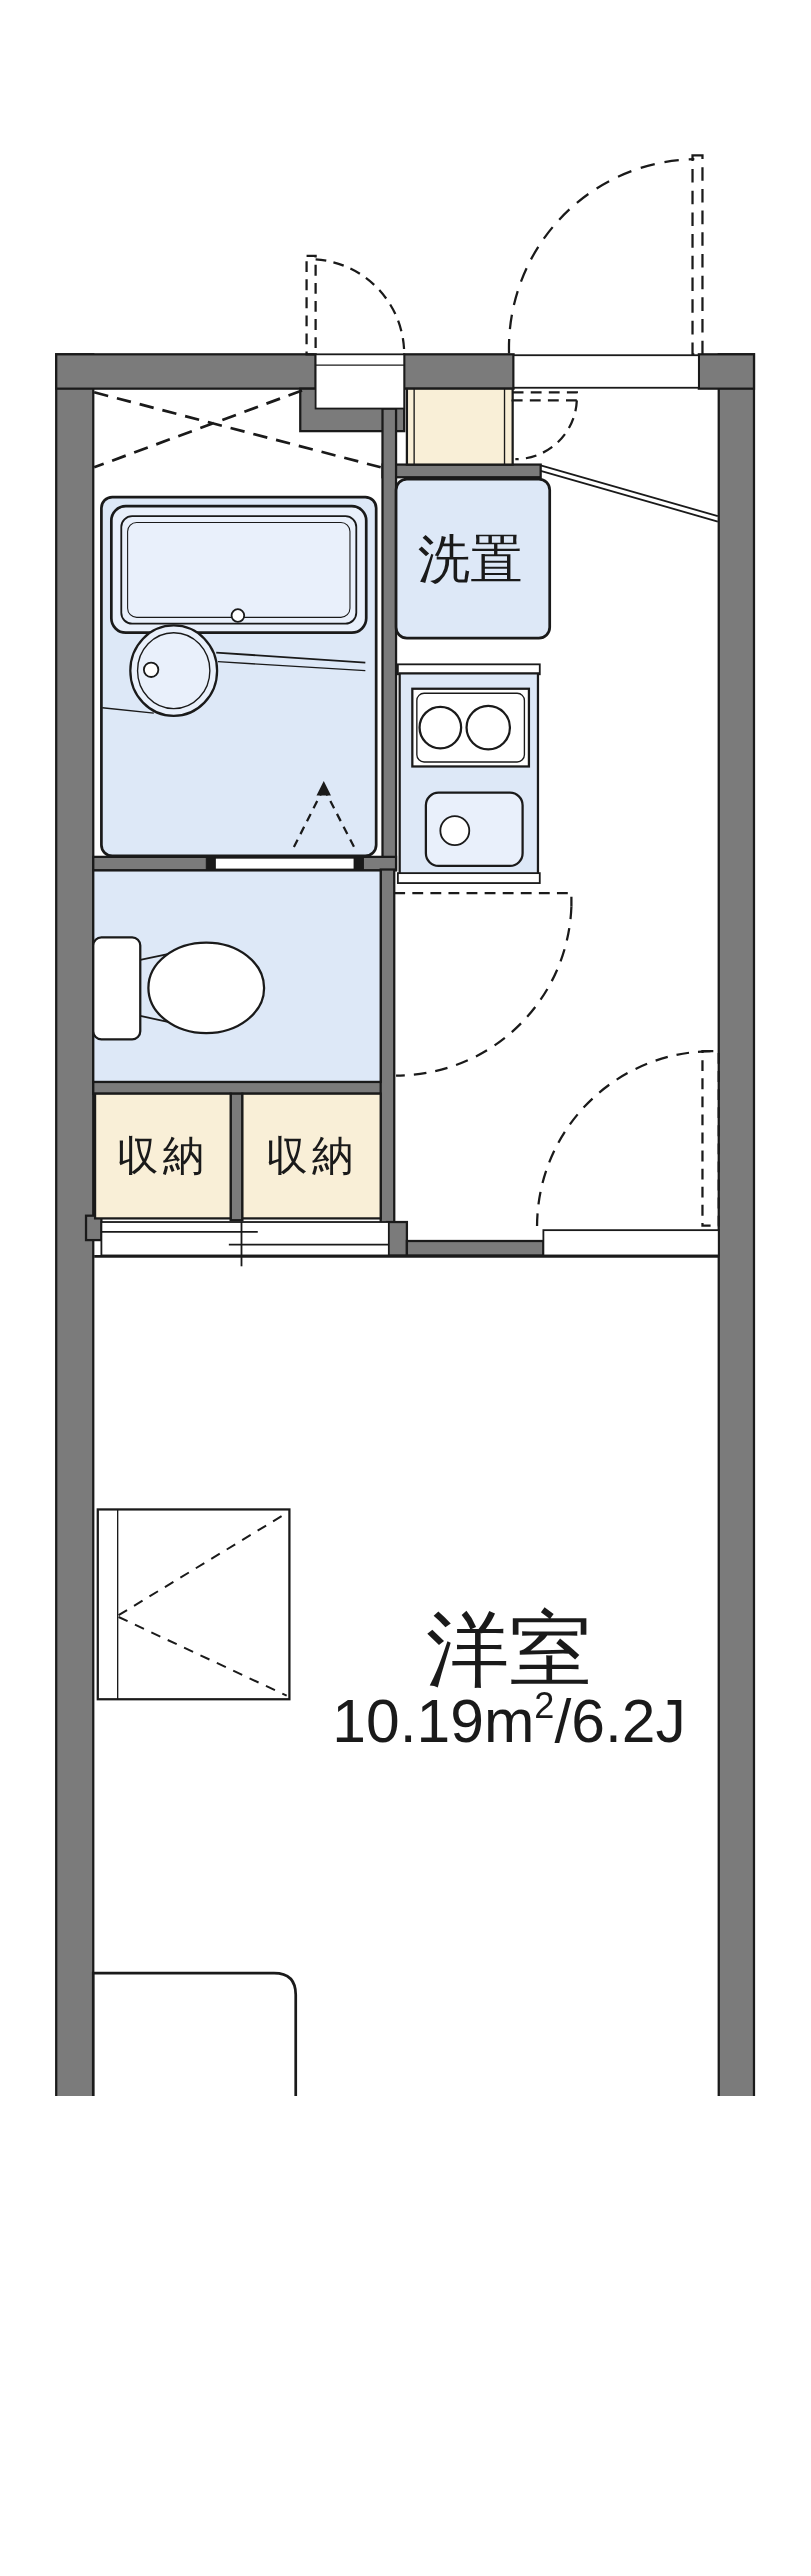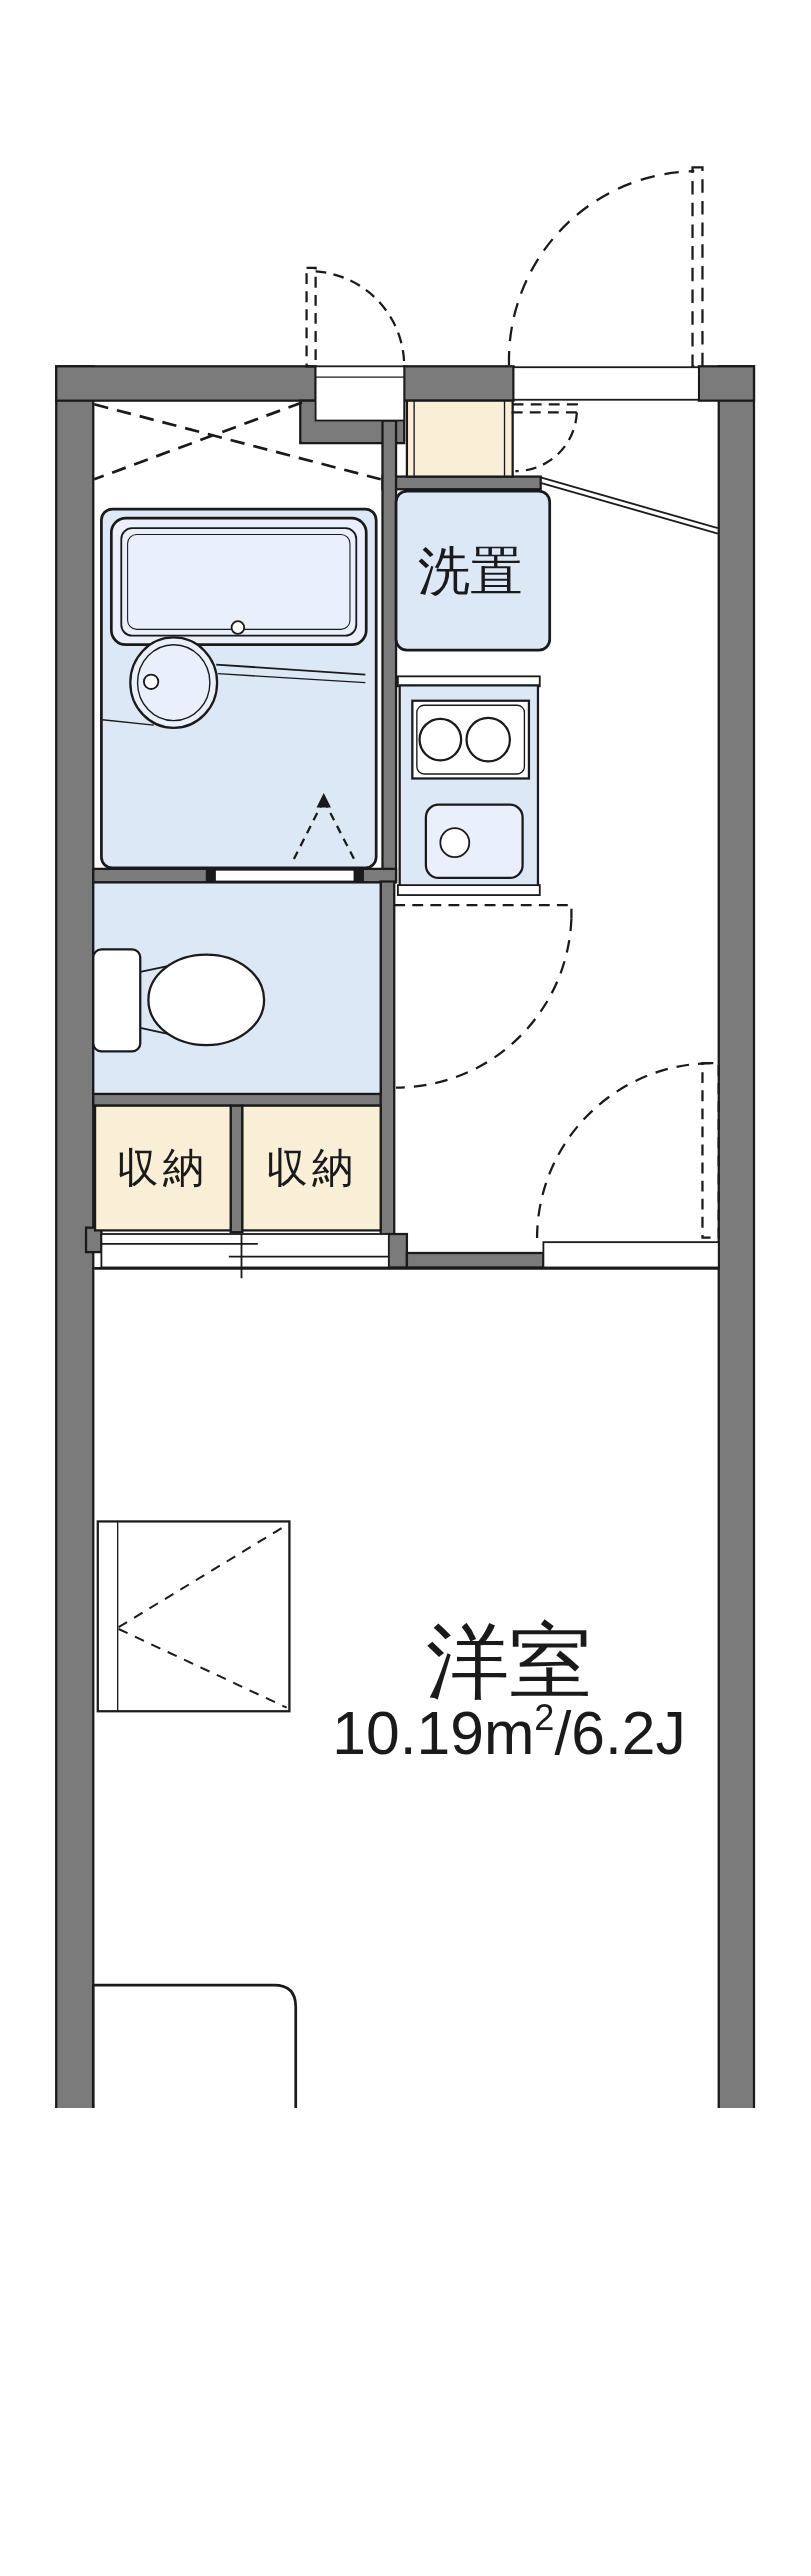--- a/index.html
+++ b/index.html
@@ -1,21 +1,20 @@
 <!DOCTYPE html>
 <html style="--bg: #ffffff; --wall: #7b7b7b; --line: #1a1a1a; --room-fill: #dde8f7; --bath-inner: #e9f0fb; --cream-fill: #f9efd7;font-size:14.5px"><head>
 <meta charset="utf-8">
 <style>
   html,body{margin:0;padding:0;background:#ffffff;}
   .stage{
     position:relative;
     width:812px;height:2096px;
     background:var(--bg,#fff);
     font-family:"Liberation Sans","DejaVu Sans",sans-serif;
-    margin-top:12px;
   }
   svg{display:block}
   svg text{
     font-family:"Liberation Sans","DejaVu Sans",sans-serif;
     fill:var(--line,#1a1a1a);
   }
   .room-label{font-weight:500;}
 </style>
 </head>
 <body>

